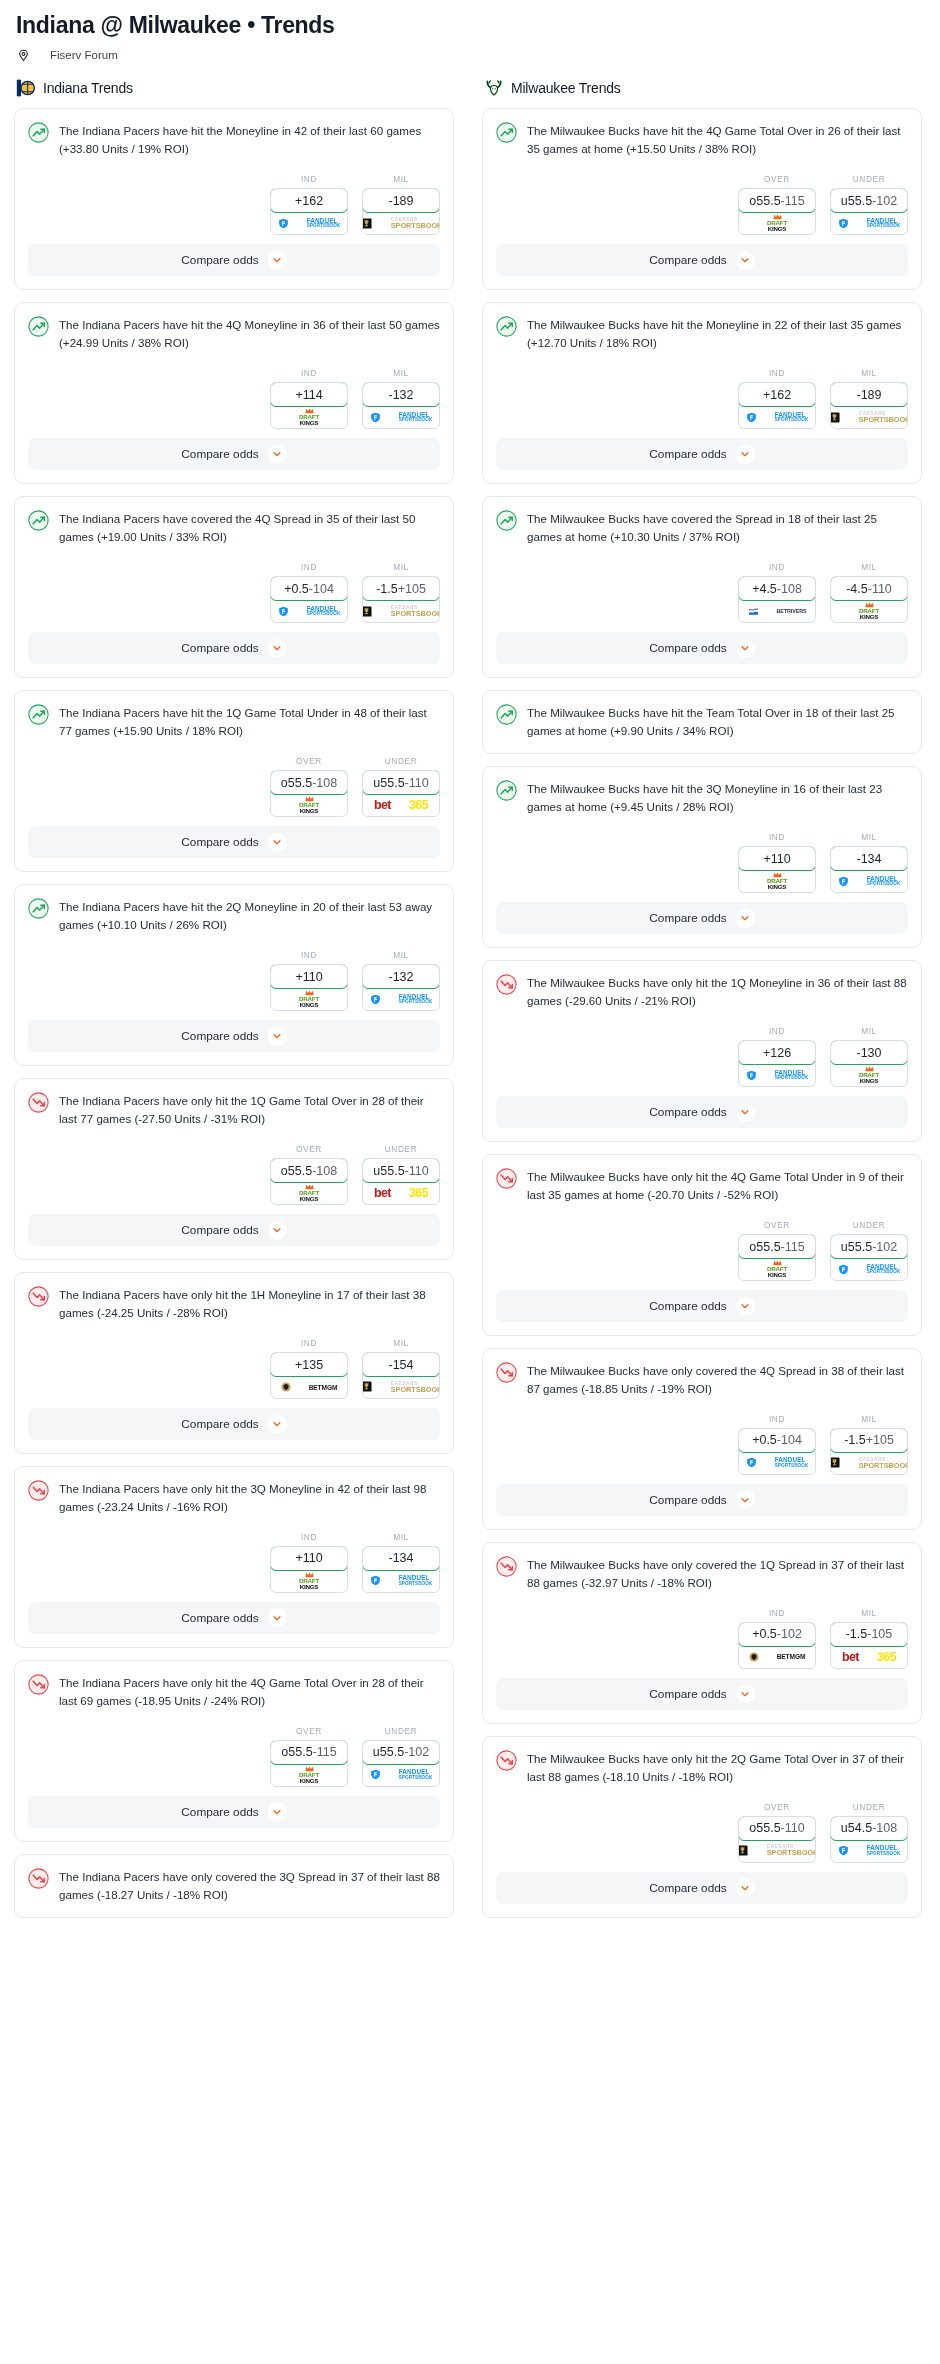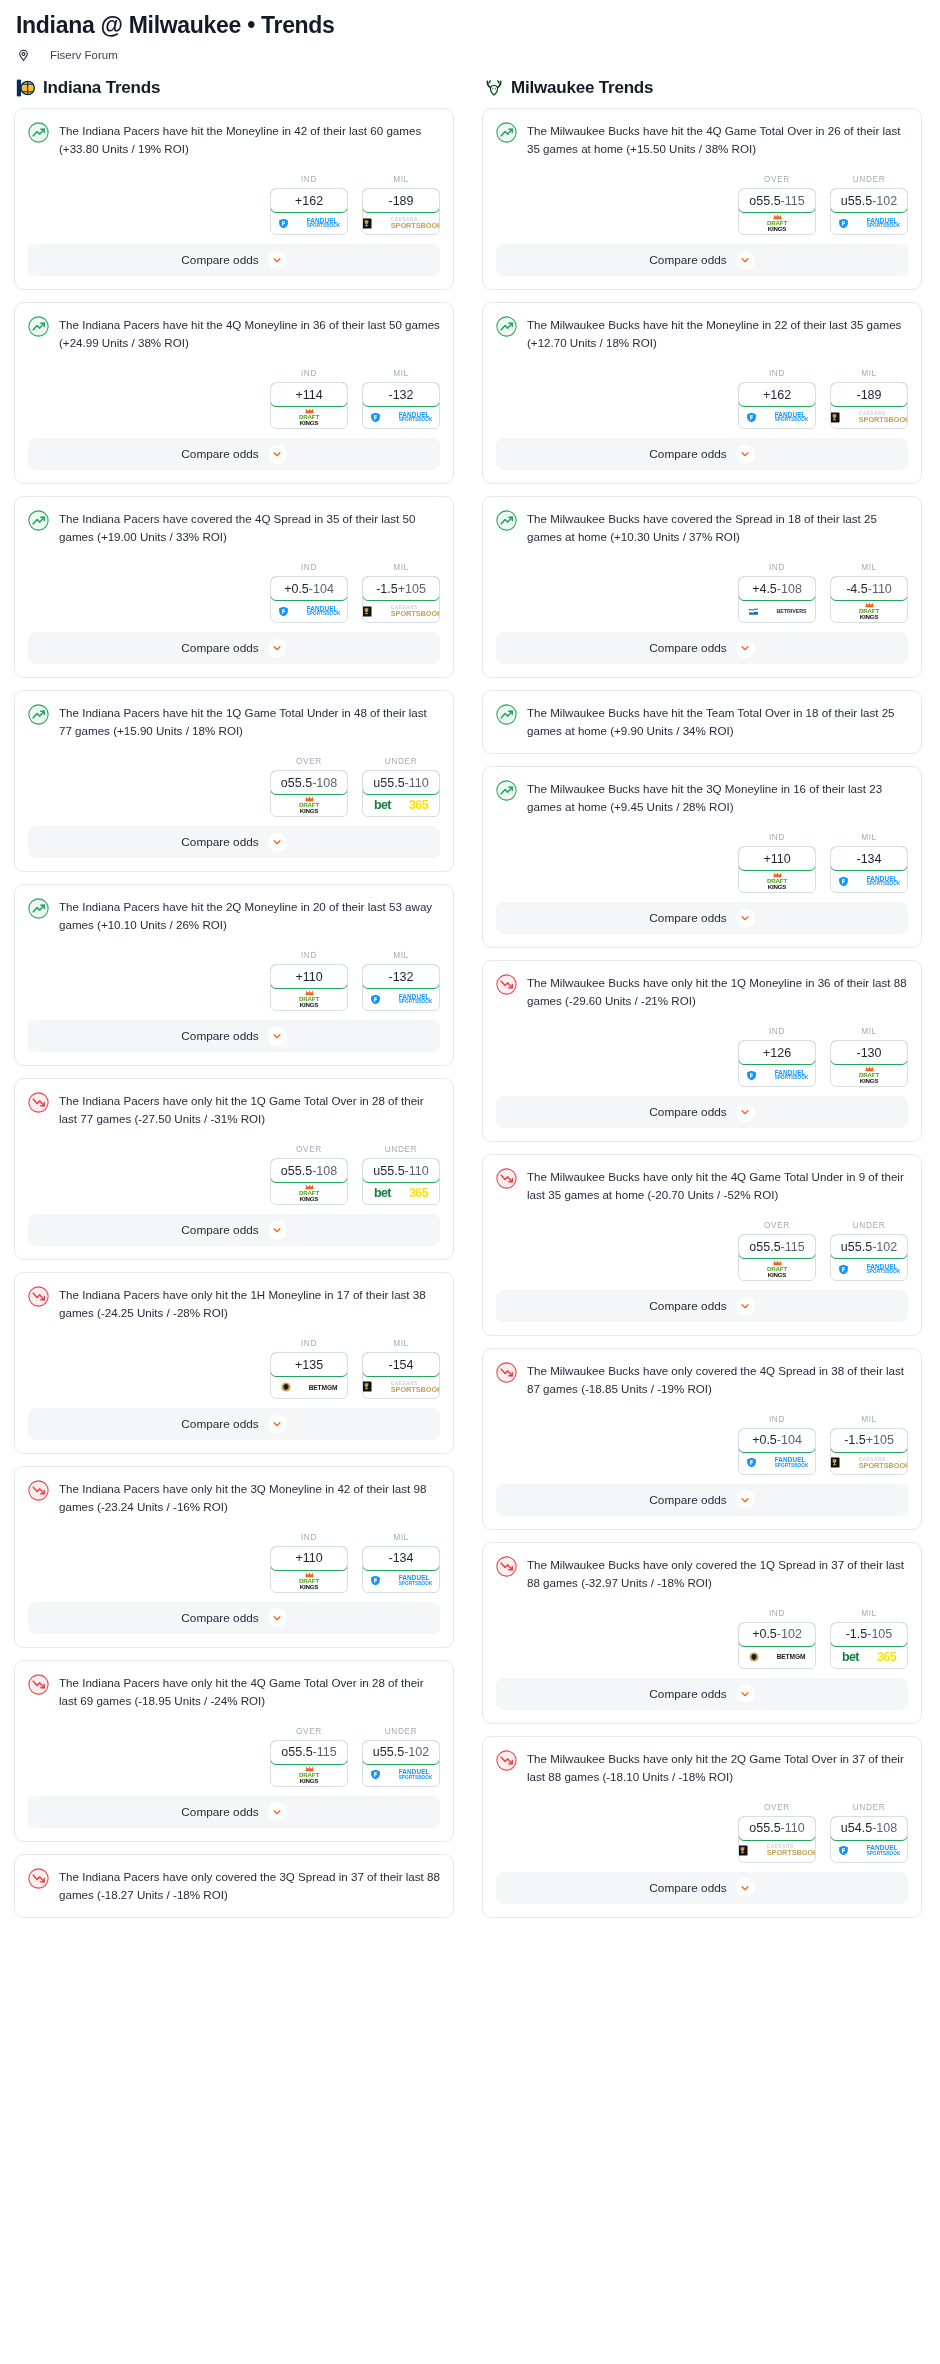--- a/index.html
+++ b/index.html
@@ -40,22 +40,22 @@
 
   .col-head {
     display: flex;
     align-items: center;
     gap: 7px;
     margin: 0 0 9px 2px;
     height: 22px;
   }
   .col-head .team-logo { width: 20px; height: 20px; flex: 0 0 20px; }
   .col-head-title {
-    font-size: 17px;
-    font-weight: bold;
+    font-size: 14px;
+    font-weight: normal;
     color: #141b28;
     letter-spacing: -0.2px;
   }
 
   
   .card {
     border: 1px solid #e4e7ec;
     border-radius: 9px;
     background: #fff;
     margin-bottom: 12px;
@@ -123,21 +123,21 @@
   .bk-fd .tx b { font-size: 6.4px; color: #1493ff; letter-spacing: .1px; font-weight: bold; }
   .bk-fd .tx i { font-size: 4.6px; color: #1493ff; font-style: normal; letter-spacing: .1px; font-weight: bold; }
   .bk-cz .cup { width: 13px; height: 11px; }
   .bk-cz .tx { display: flex; flex-direction: column; line-height: 1.05; }
   .bk-cz .tx b { font-size: 4.8px; color: #cfcfcf; letter-spacing: .5px; font-weight: bold; }
   .bk-cz .tx i { font-size: 7.4px; color: #c5a253; font-style: normal; letter-spacing: -.1px; font-weight: bold; }
   .bk-dk { flex-direction: column; gap: 0; }
   .bk-dk .crown { width: 9px; height: 6px; margin-bottom: -1px; }
   .bk-dk b { font-size: 6.2px; color: #53a318; font-weight: bold; letter-spacing: -.2px; }
   .bk-dk i { font-size: 6.2px; color: #111; font-style: normal; font-weight: bold; letter-spacing: -.2px; margin-top: -1px; }
-  .bk-b365 b { font-size: 12.5px; color: #15803d; font-weight: bold; letter-spacing: -.6px; }
+  .bk-b365 b { font-size: 12.5px; color: #b91c1c; font-weight: bold; letter-spacing: -.6px; }
   .bk-b365 i { font-size: 12.5px; color: #ffe300; font-style: normal; font-weight: bold; letter-spacing: -.6px; }
   .bk-mgm .lion { width: 10px; height: 10px; }
   .bk-mgm b { font-size: 6.6px; color: #1b1b1b; font-weight: bold; letter-spacing: -.1px; }
   .bk-br .bs { width: 11px; height: 9px; }
   .bk-br b { font-size: 5.4px; color: #1b2a55; font-weight: bold; letter-spacing: -.1px; }
 
   
   .compare {
     margin: 0 13px 13px 13px;
     background: #f5f6f8;

